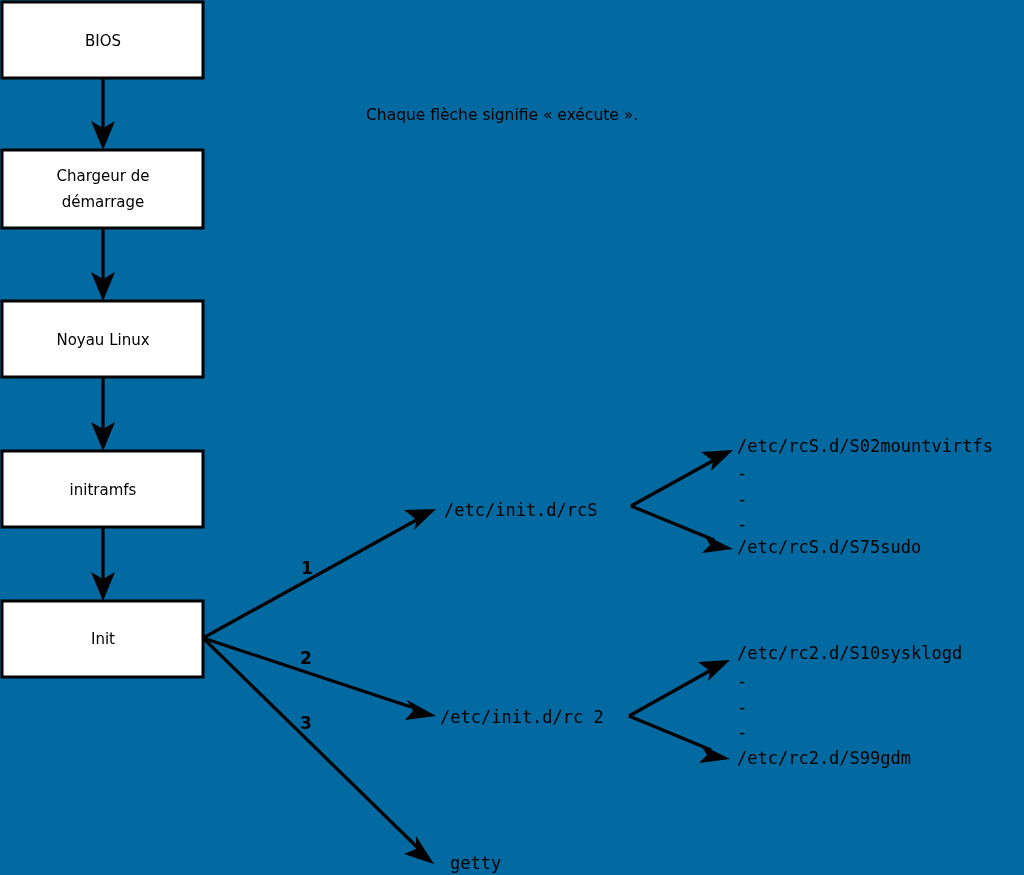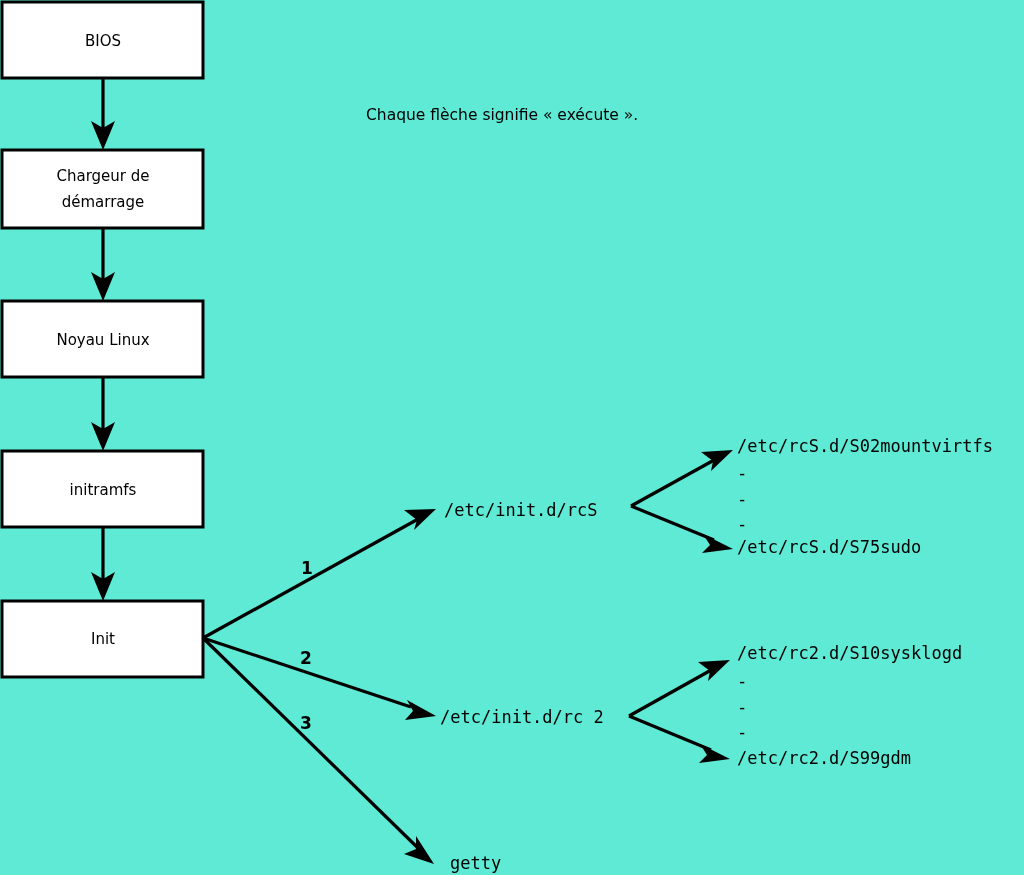--- a/index.html
+++ b/index.html
@@ -5,21 +5,21 @@
 <style>
   html, body {
     margin: 0;
     padding: 0;
     background: #ffffff;
   }
   #page {
     position: relative;
     width: 1024px;
     height: 875px;
-    background: #5eead4;
+    background: #0369a1;
     overflow: hidden;
     font-family: "DejaVu Sans", sans-serif;
   }
   #diagram-svg {
     position: absolute;
     left: 0;
     top: 0;
     width: 1024px;
     height: 875px;
   }

